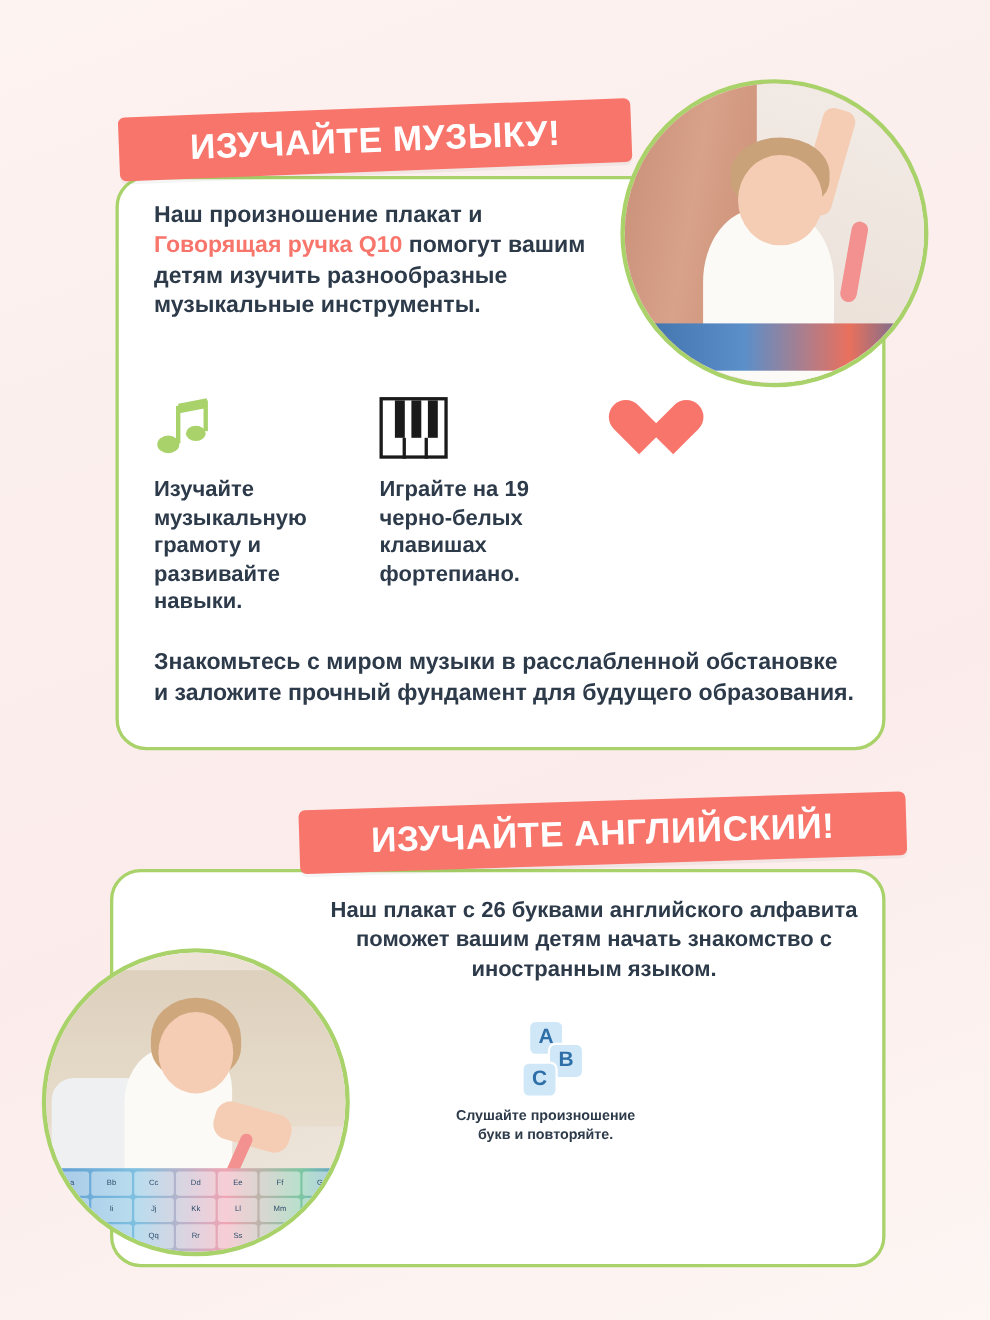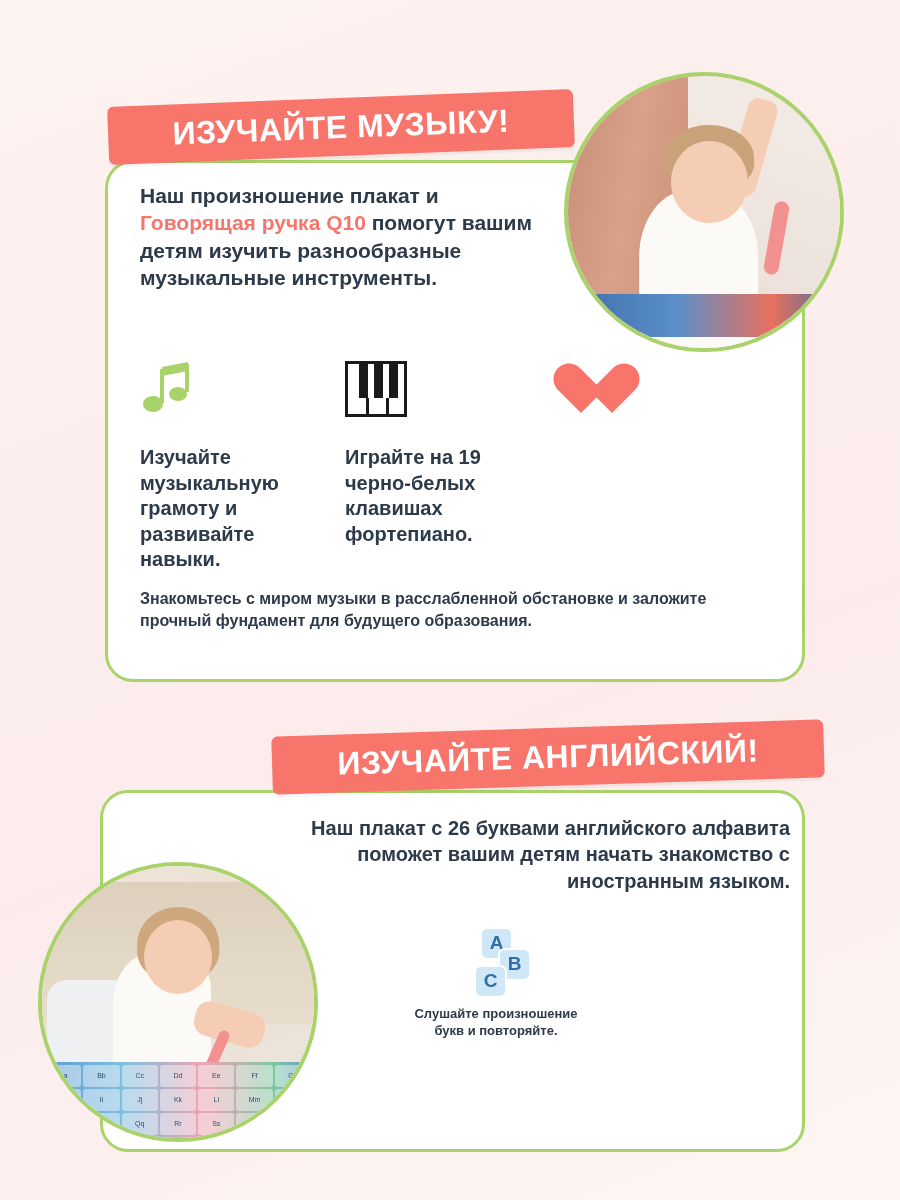--- a/index.html
+++ b/index.html
@@ -118,45 +118,45 @@
     width: 205px;
     box-sizing: border-box;
     padding-right: 12px;
   }
   .feature-icon {
     height: 62px;
     display: flex;
     align-items: flex-end;
   }
   .feature-text {
-    margin-top: 28px;
+    margin-top: 16px;
     font-size: 20px;
     font-weight: bold;
     line-height: 1.28;
   }
 
   .outro-1 {
     position: absolute;
     left: 140px;
     top: 588px;
     width: 640px;
-    font-size: 16px;
+    font-size: 21px;
     font-weight: bold;
     line-height: 1.35;
   }
 
   .intro-2 {
     position: absolute;
     left: 290px;
     top: 815px;
     width: 500px;
     font-size: 20px;
     font-weight: bold;
     line-height: 1.32;
-    text-align: right;
+    text-align: center;
   }
 
   .features-2 {
     position: absolute;
     left: 398px;
     top: 925px;
     width: 392px;
     display: flex;
     gap: 0;
   }

